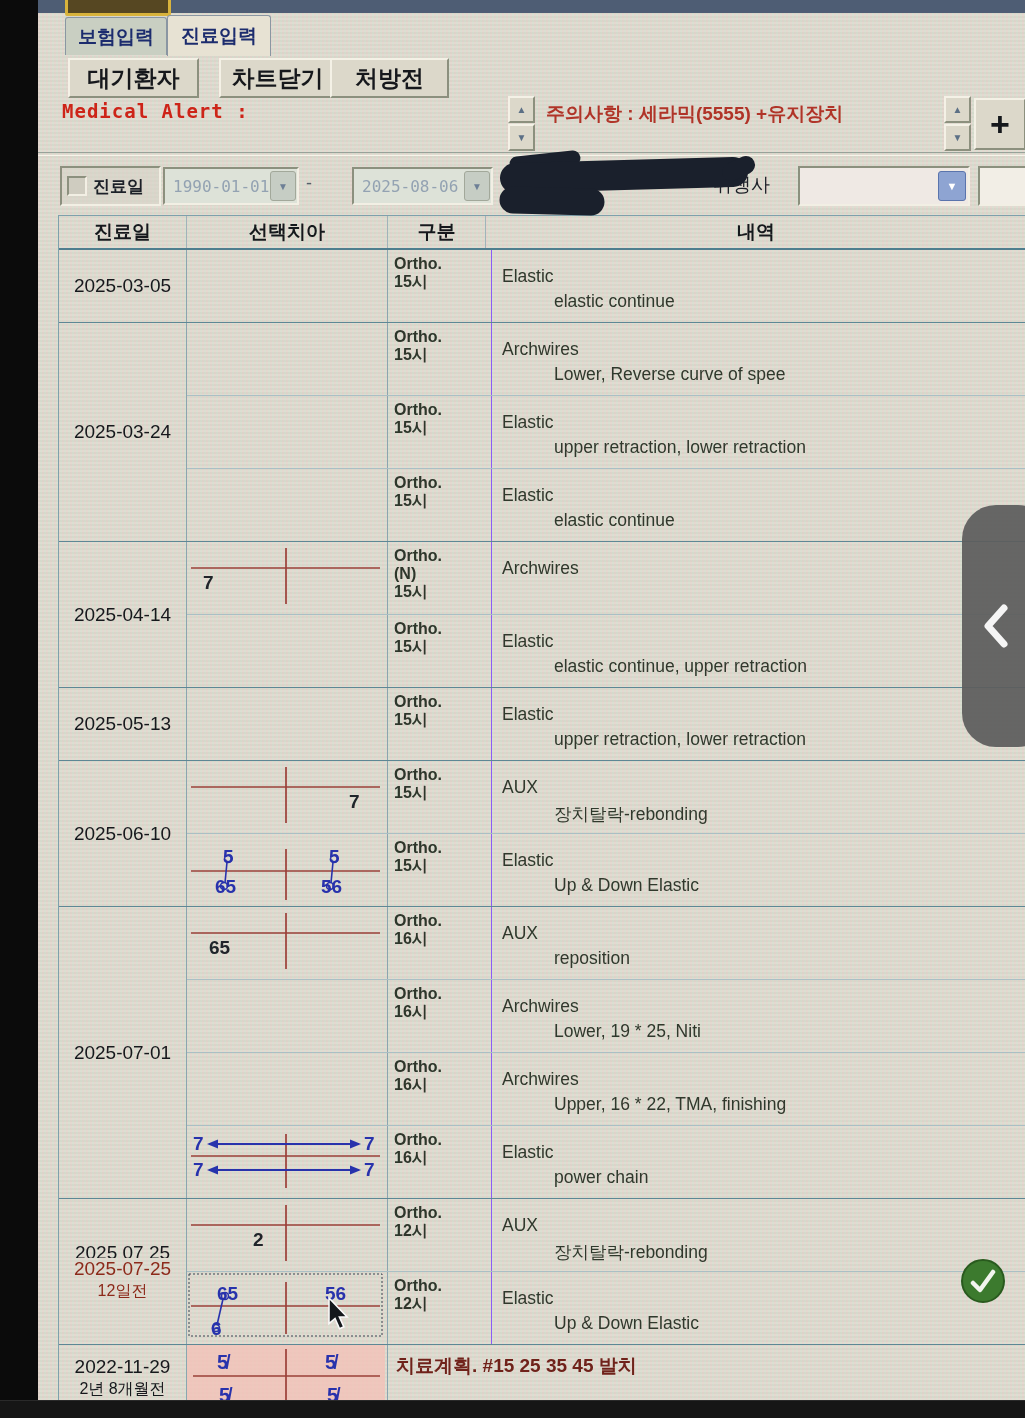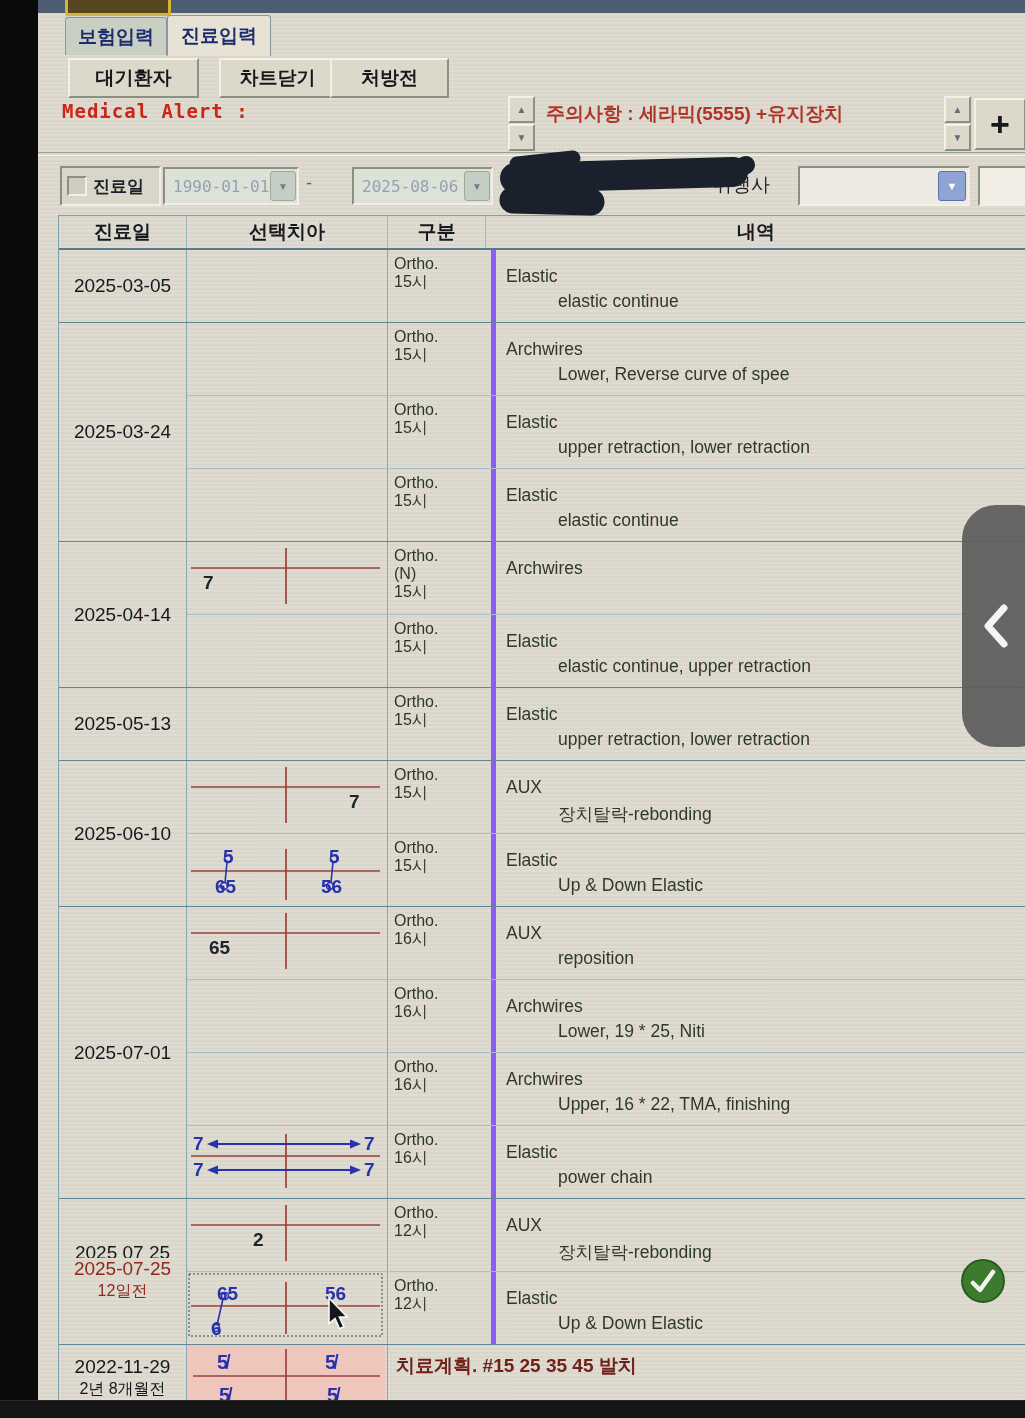--- a/index.html
+++ b/index.html
@@ -20,21 +20,21 @@
   
   .tab{position:absolute;display:flex;align-items:center;justify-content:center;
     font-weight:bold;font-size:19px;color:#1c2c6e;border:1px solid #8a96a2;border-bottom:none;
     border-radius:3px 3px 0 0;}
   .tab-inactive{left:27px;top:17px;width:100px;height:37px;background:#c9cfc2;}
   .tab-active{left:129px;top:15px;width:102px;height:40px;background:#e7e2d3;z-index:2;}
   
   .btn3d{background:#dcd8ca;border-top:2px solid #f4f1e6;border-left:2px solid #f4f1e6;
     border-right:2px solid #8c907e;border-bottom:2px solid #8c907e;
     display:flex;align-items:center;justify-content:center;}
-  .toolbar-btn{position:absolute;top:58px;height:36px;font-size:19px;font-weight:bold;color:#16181c;}
+  .toolbar-btn{position:absolute;top:58px;height:36px;font-size:23px;font-weight:bold;color:#16181c;}
   .sunken{border-top:2px solid #8c907e;border-left:2px solid #8c907e;
     border-right:2px solid #f2efe4;border-bottom:2px solid #f2efe4;}
   .alert-label{position:absolute;left:24px;top:100px;font-family:"DejaVu Sans Mono",monospace;
     font-weight:bold;font-size:19px;color:#cd2418;letter-spacing:1px;}
   .caution-text{position:absolute;left:508px;top:101px;font-size:19px;font-weight:bold;color:#b03428;}
   .spin{position:absolute;width:27px;}
   .spin-btn{height:23px;font-size:10px;color:#5c7086;margin-bottom:1px;}
   .plus-btn{position:absolute;left:936px;top:98px;width:48px;height:48px;font-size:34px;
     font-weight:bold;color:#15181c;}
   .groove{position:absolute;left:0;top:152px;width:987px;height:2px;
@@ -63,22 +63,22 @@
   .tgroup{display:flex;border-bottom:1px solid #5d8795;}
   .date-cell{width:127px;border-right:1px solid #8aa6b0;display:flex;flex-direction:column;
     align-items:center;justify-content:center;font-size:19px;color:#16181c;}
   .date-ghost{height:16px;overflow:hidden;line-height:21px;}
   .date-sub{font-size:16px;margin-top:1px;}
   .red{color:#8c2a1a;}
   .rows-wrap{flex:1;display:flex;flex-direction:column;}
   .trow{display:flex;}
   .trow + .trow{border-top:1px solid #aabfc5;}
   .tooth-cell{width:200px;border-right:1px solid #8aa6b0;position:relative;}
-  .gubun-cell{width:97px;border-right:5px solid #8b5cf6;padding:5px 0 0 6px;font-size:16px;
-    color:#2e362b;line-height:18px;}
+  .gubun-cell{width:97px;border-right:1px solid #8b5cf6;padding:5px 0 0 6px;font-size:16px;
+    color:#2e362b;line-height:18px;font-weight:bold;}
   .det-cell{flex:1;padding:16px 0 0 10px;font-size:17.5px;color:#30382c;}
   .det-line{margin-left:52px;margin-top:4px;}
   .det-flush{margin-left:2px;margin-top:22px;}
   .plan-cell{flex:1;padding:8px 0 0 8px;font-size:19px;color:#6f221a;font-weight:bold;}
   
   .redaction{position:absolute;left:445px;top:148px;z-index:5;}
   .side-handle{position:absolute;left:962px;top:505px;width:90px;height:242px;z-index:6;
     background:rgba(92,92,92,.93);border-radius:34px;display:flex;align-items:center;}
   .check-badge{position:absolute;left:960px;top:1258px;width:46px;height:46px;z-index:6;}
 </style>

